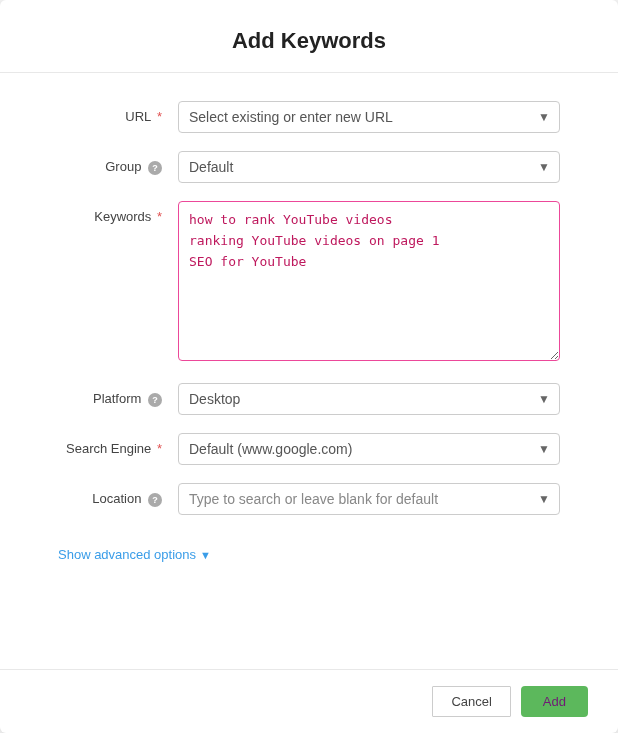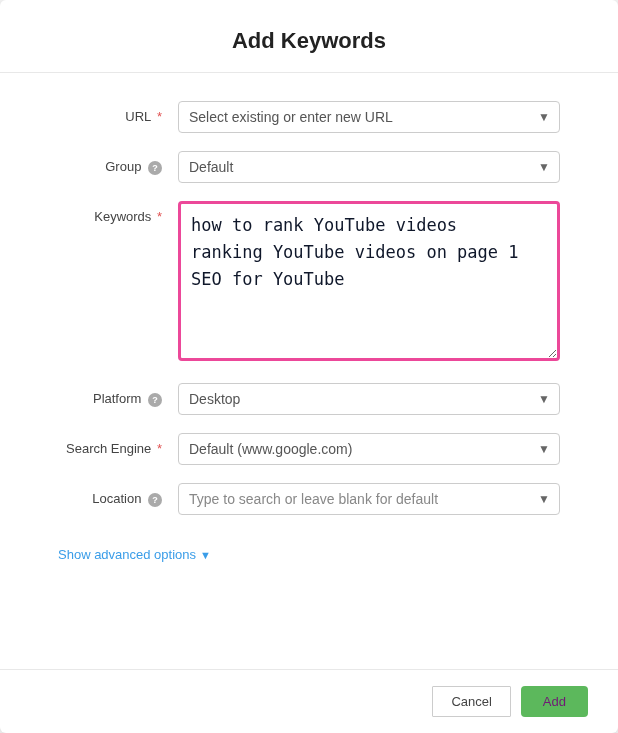--- a/index.html
+++ b/index.html
@@ -99,24 +99,24 @@
       font-size: 12px;
     }
     .url-select {
       font-size: 13px;
       color: #888;
     }
     .keywords-textarea {
       width: 100%;
       height: 160px;
       padding: 8px 10px;
-      border: 3px solid #ec4899;
+      border: 1px solid #ec4899;
       border-radius: 4px;
-      font-size: 17px;
-      color: #0f172a;
+      font-size: 13px;
+      color: #be185d;
       resize: vertical;
       outline: none;
       line-height: 1.6;
     }
     .show-advanced {
       color: #3a9de8;
       font-size: 13px;
       cursor: pointer;
       display: inline-flex;
       align-items: center;

